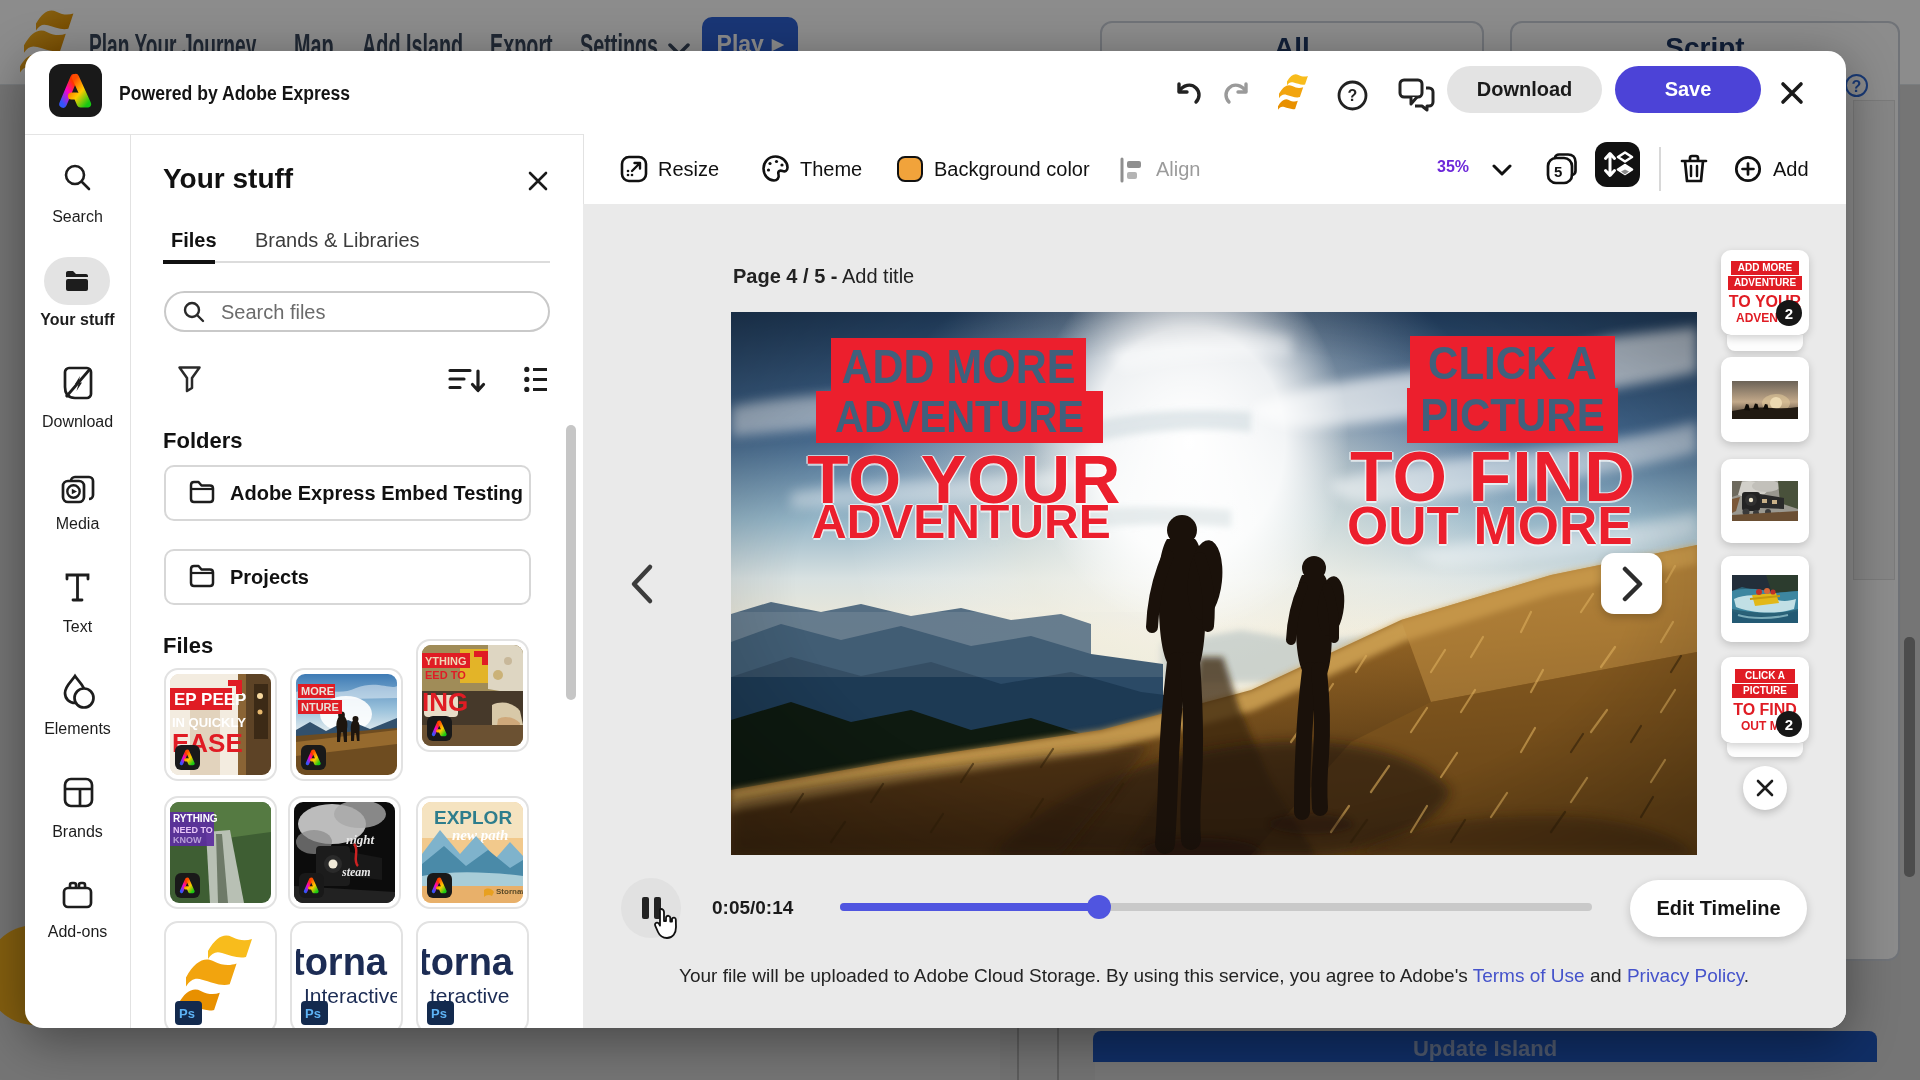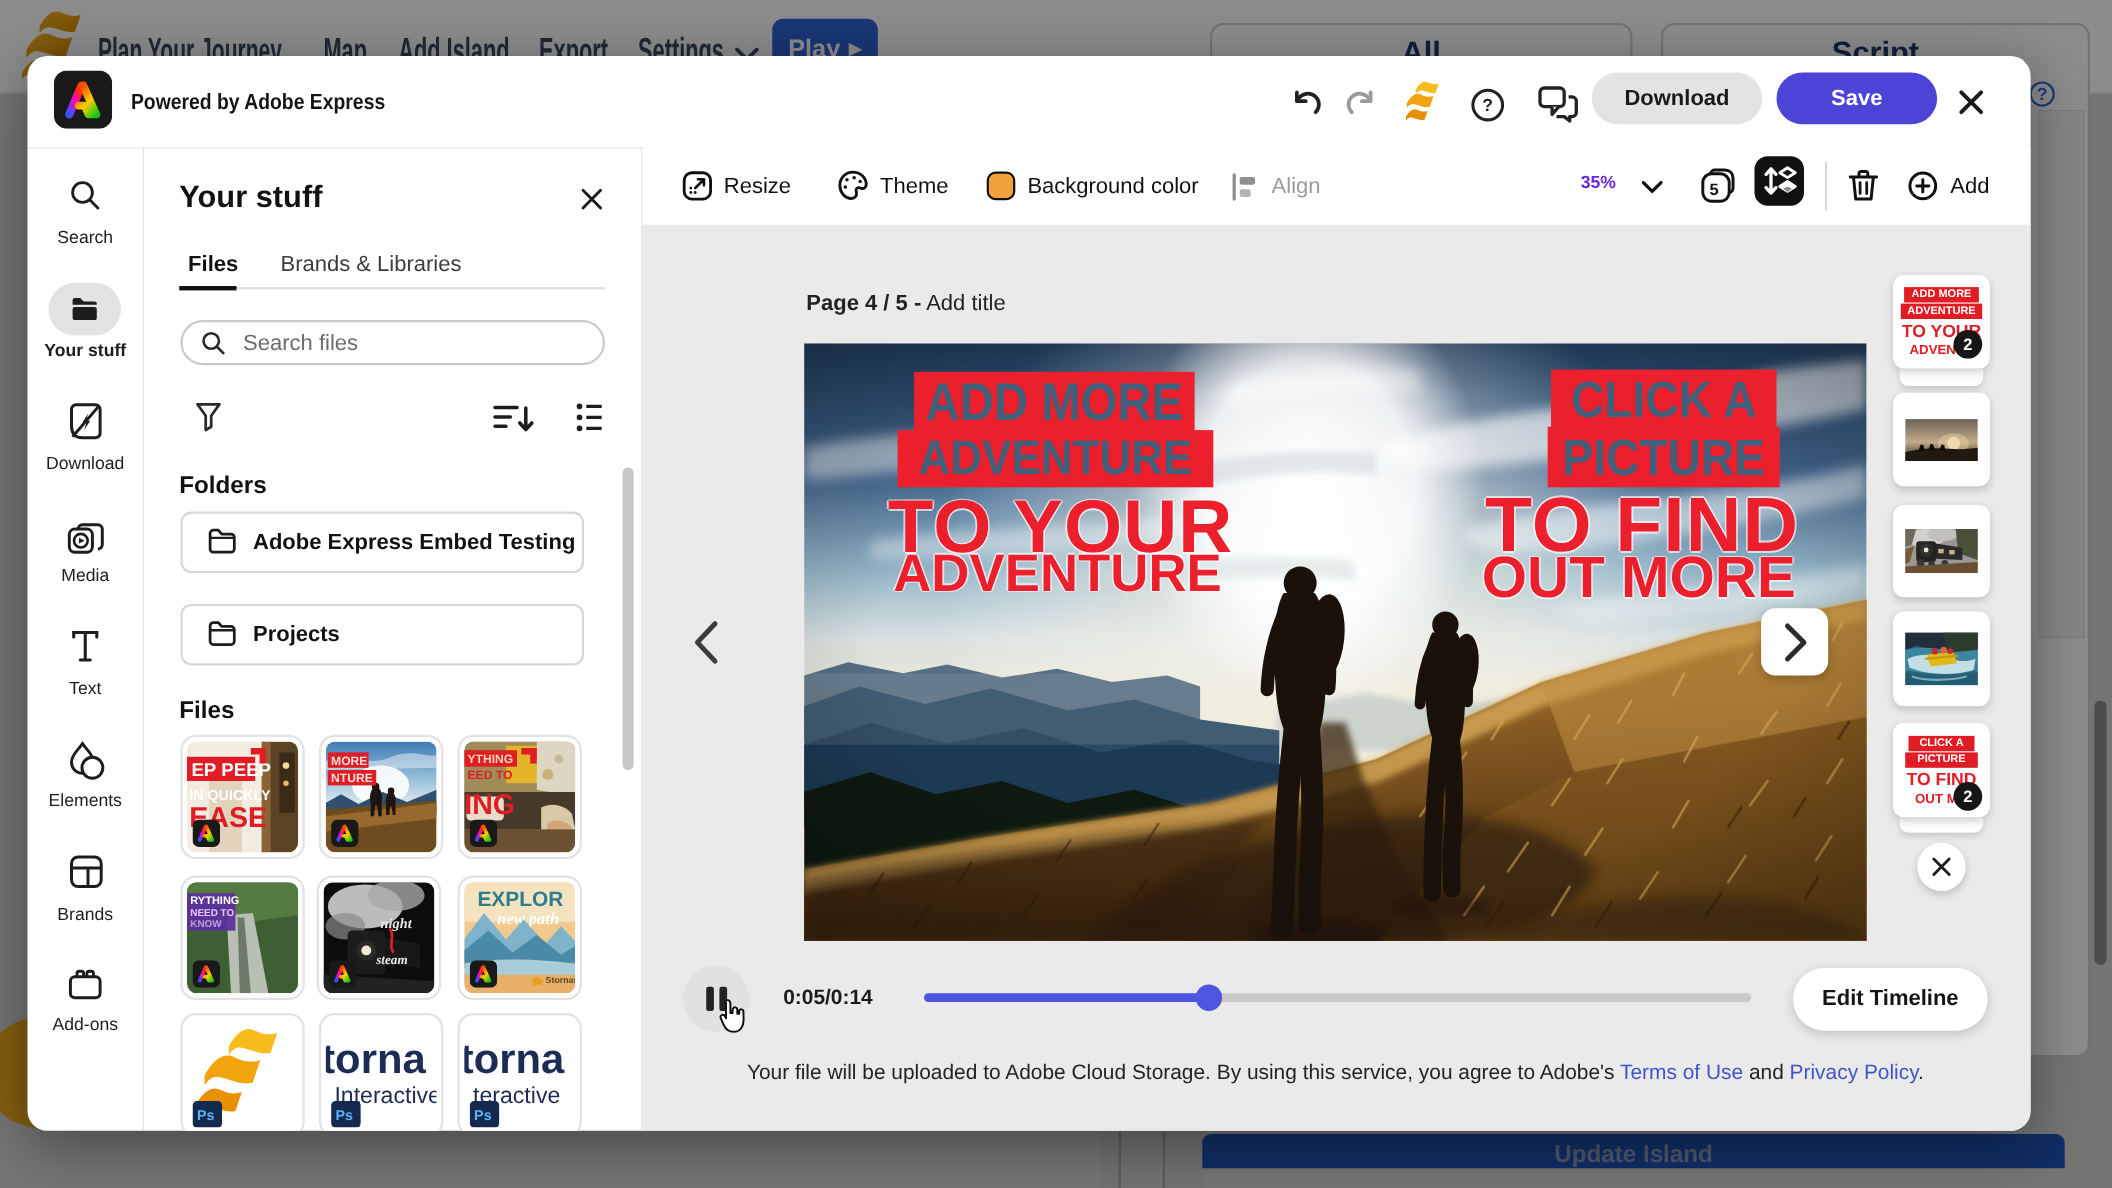--- a/index.html
+++ b/index.html
@@ -278,21 +278,21 @@
         <rect x="2" y="26" width="44" height="14" fill="#e01c24"></rect>
         <text x="5" y="37" font-size="11" font-weight="bold" fill="#e8e0d8" font-family="Liberation Sans">NTURE</text>
       </svg>
       <div class="abs" style="left:5px; bottom:5px; width:25px; height:25px;"><svg width="25" height="25" viewBox="0 0 25 25">
               <rect width="25" height="25" rx="6" fill="#191919"></rect>
               <path d="M11.8 6.5 L6.5 18.5" stroke="url(#axl)" stroke-width="3.4" stroke-linecap="round"></path>
               <path d="M12.5 6.3 L18 18.5 L14.8 18.5 L13.2 14.8 L10.6 14.8" stroke="url(#axr)" stroke-width="3.3" stroke-linecap="round" stroke-linejoin="round" fill="none"></path>
             </svg></div>
     </div>
       </div>
-    <div class="fcard" style="left:390.5px; top:617px;">
+    <div class="fcard" style="left:390.5px; top:588px;">
         <div class="im">
       <svg width="101" height="101" viewBox="0 0 101 101">
         <rect width="101" height="101" fill="#8a7b52"></rect>
         <rect x="0" y="0" width="101" height="46" fill="#a08c58"></rect>
         <rect x="38" y="4" width="34" height="34" fill="#e3b428"></rect>
         <path d="M66 0 L101 0 L101 50 L66 44 Z" fill="#ded6c2"></path>
         <circle cx="86" cy="16" r="4" fill="#c8b89a"></circle>
             <circle cx="76" cy="30" r="5" fill="#cbb277"></circle>
         <rect x="0" y="46" width="101" height="34" fill="#46392a"></rect>
         <rect x="2" y="50" width="34" height="22" rx="4" fill="#e8ddc8"></rect>

